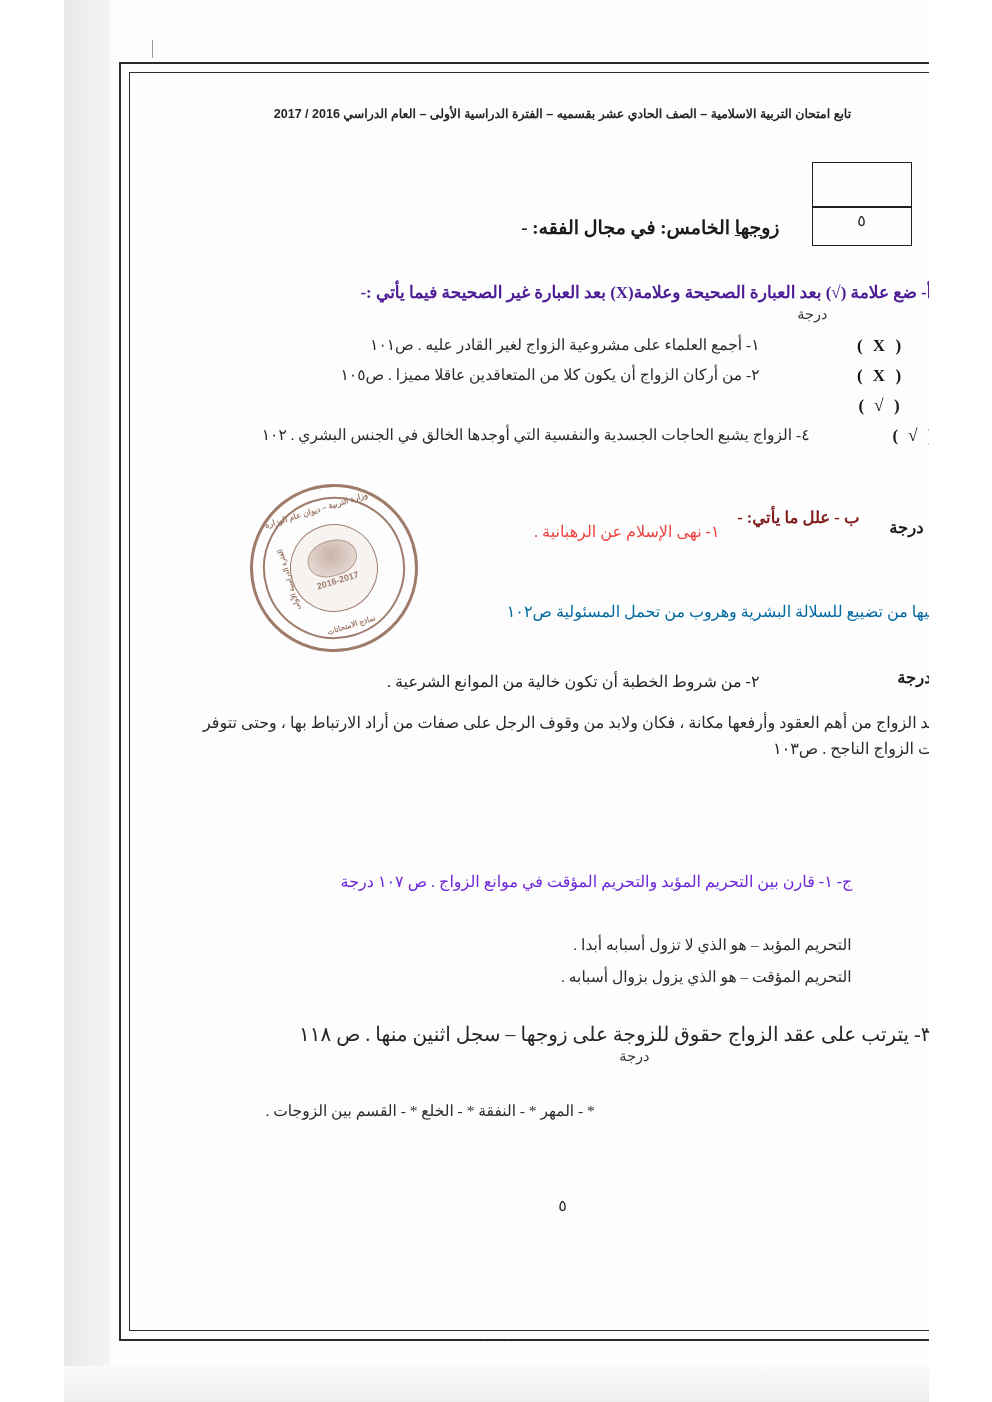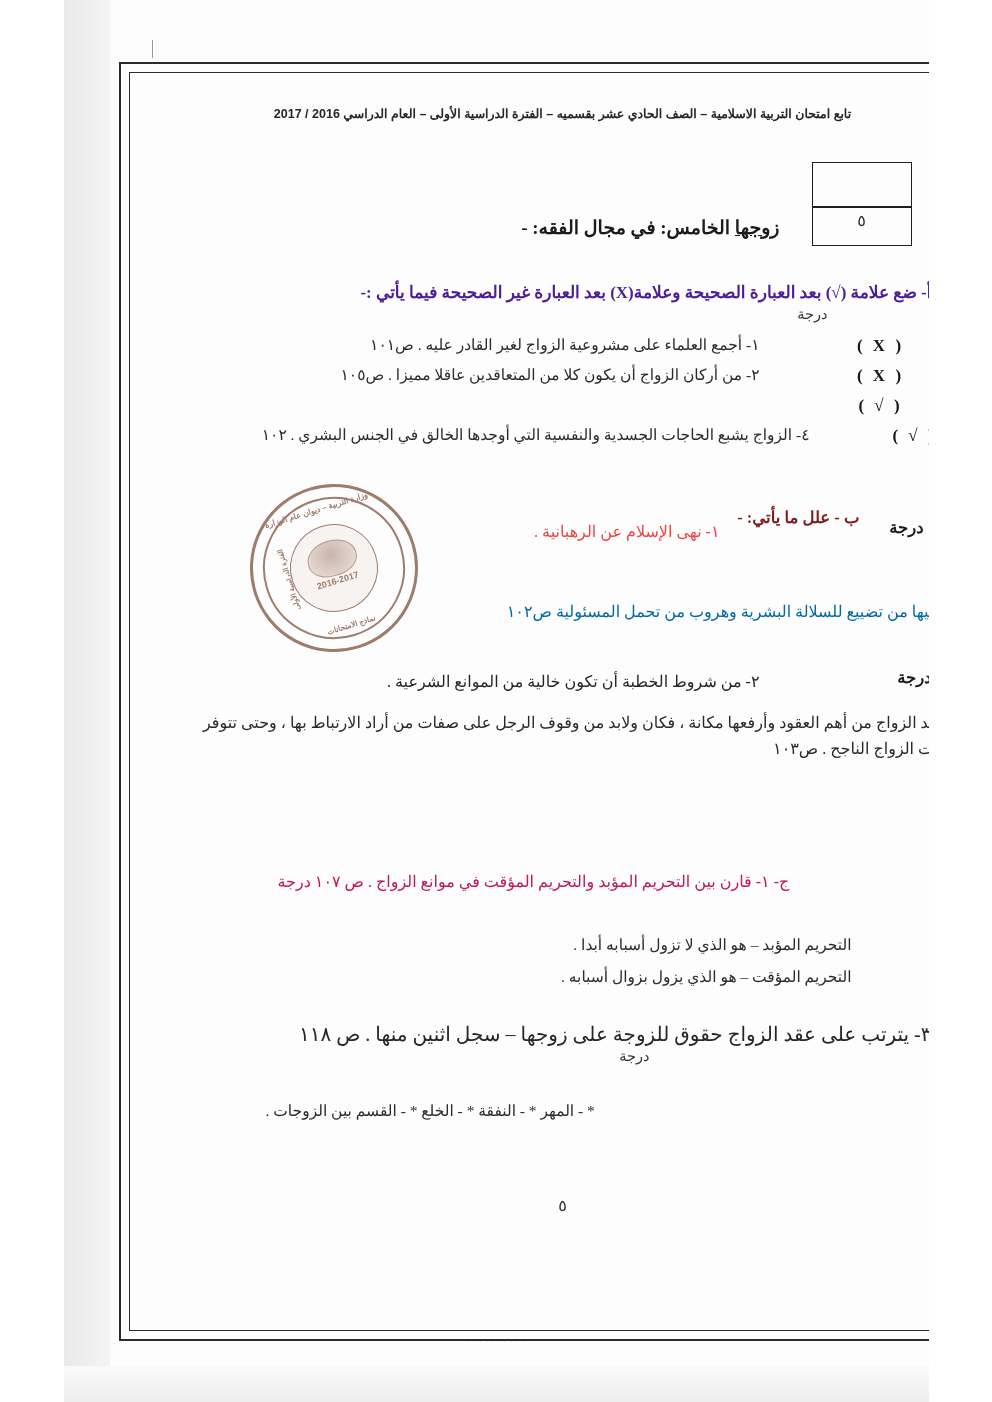--- a/index.html
+++ b/index.html
@@ -215,22 +215,22 @@
     line-height: 1.65;
     color: #2a2a2a;
     text-align: right;
   }
   .part-c {
     position: absolute;
     top: 788px;
     right: 64px;
     left: 132px;
     font-size: 16px;
-    color: #be185d;
-    text-align: left;
+    color: #6d28d9;
+    text-align: center;
   }
   .c-def {
     position: absolute;
     right: 128px;
     left: 60px;
     font-size: 15.5px;
     color: #2b2b2b;
     text-align: right;
   }
   .c-def-1 { top: 852px; }

